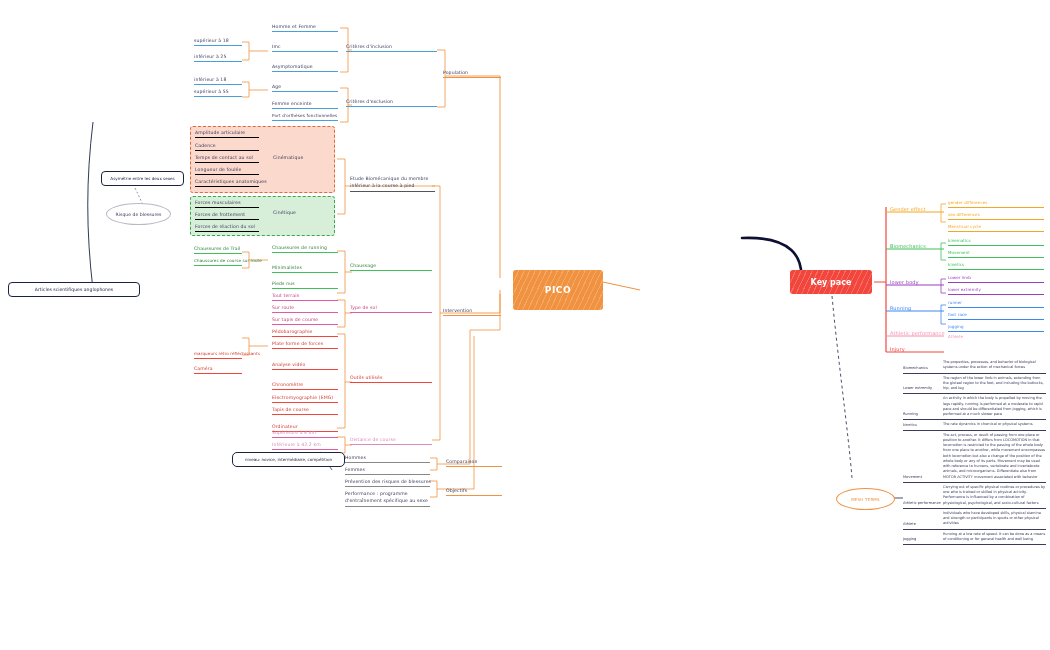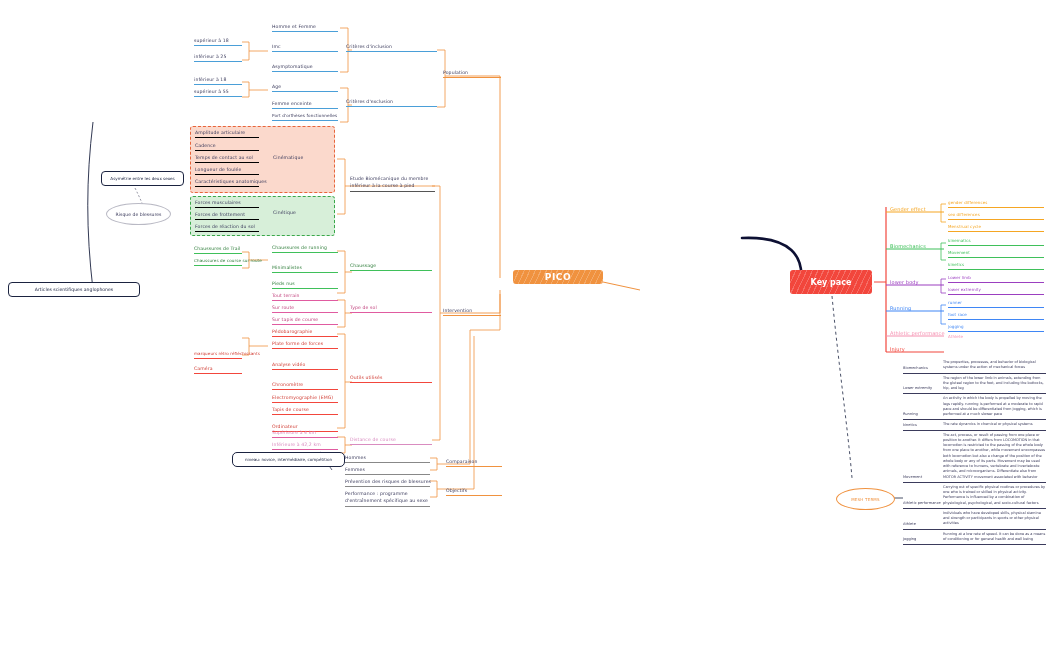--- a/index.html
+++ b/index.html
@@ -20,21 +20,21 @@
         font-size:4.6px;color:#3b3b5c;display:flex;align-items:center;
         justify-content:center;background:#fff;}
 
   
   .central{position:absolute;left:638px;top:232px;width:168px;height:128px;
            background:#0d1033;border-radius:50%;display:flex;align-items:center;
            justify-content:center;text-align:center;color:#fff;
            font-size:7.4px;line-height:1.58;font-weight:700;padding:0 20px;
            box-sizing:border-box;}
 
-  .pico{position:absolute;left:513px;top:270px;width:90px;height:14px;
+  .pico{position:absolute;left:513px;top:270px;width:90px;height:40px;
         background:#f0923f;border-radius:3px;color:#fff;font-size:9px;
         font-weight:700;display:flex;align-items:center;justify-content:center;
         letter-spacing:.6px;}
   .keyw{position:absolute;left:790px;top:270px;width:82px;height:24px;
         background:#f2463c;border-radius:3px;color:#fff;font-size:8px;
         font-weight:700;display:flex;align-items:center;justify-content:center;}
   .pico::after,.keyw::after{content:"";position:absolute;inset:0;
         background:repeating-linear-gradient(115deg,rgba(255,255,255,.22) 0 1px,transparent 1px 5px);
         border-radius:3px;pointer-events:none;}
 

